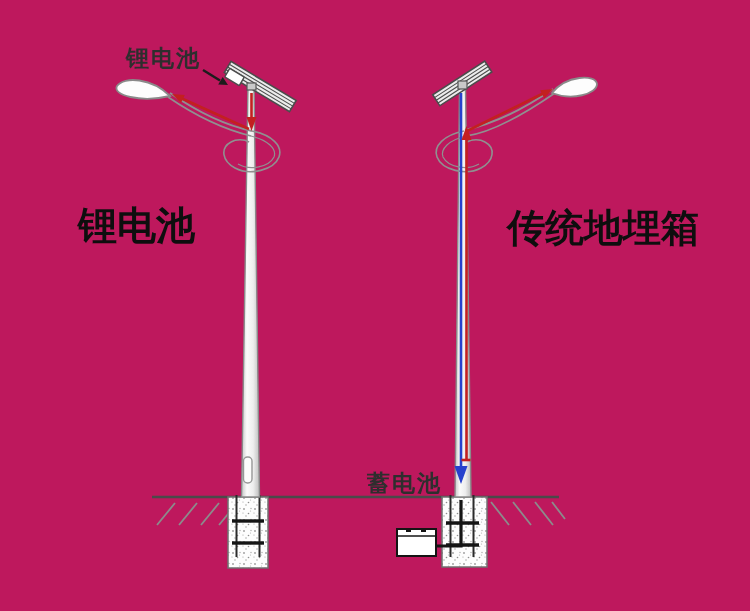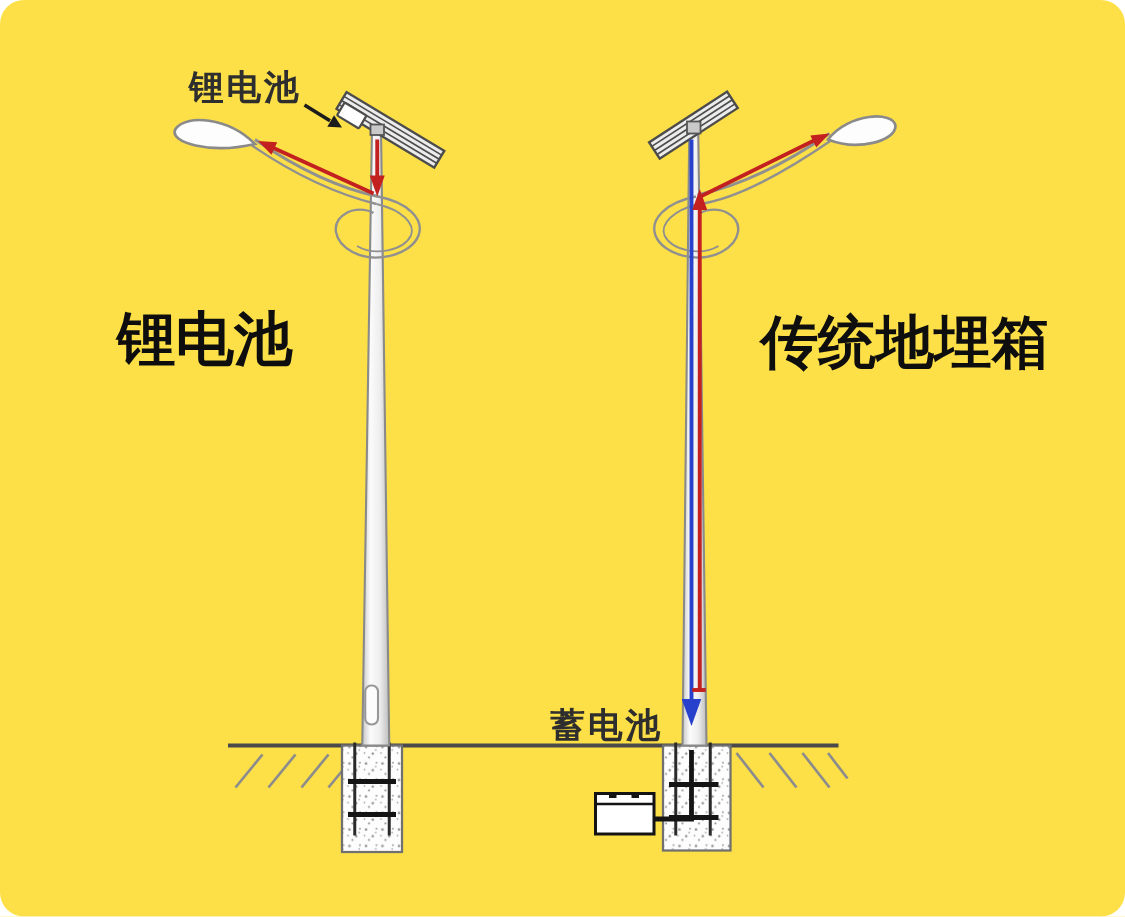--- a/index.html
+++ b/index.html
@@ -1,17 +1,17 @@
 <!DOCTYPE html>
 <html><head>
 <meta charset="utf-8">
 <style>
   html,body{margin:0;padding:0;background:#fff;}
-  .stage{position:relative;width:750px;height:611px;background:#fde047;overflow:hidden;
-         font-family:"Liberation Sans",sans-serif;border-radius:16px;}
+  .stage{position:relative;width:750px;height:611px;background:#be185d;overflow:hidden;
+         font-family:"Liberation Sans",sans-serif;}
   svg{display:block;}
   .heading{font-family:"Liberation Serif",serif;font-weight:bold;fill:#0e0e0e;}
   .heading-left{font-size:39px;letter-spacing:0px;}
   .heading-right{font-size:38.5px;letter-spacing:0px;}
   .small-label{font-family:"Liberation Sans",sans-serif;font-weight:600;fill:#2e2e2e;
                font-size:23px;letter-spacing:2px;}
   .pole{fill:url(#poleGrad);stroke:#8a8a8a;stroke-width:1.4;}
   .arm{fill:none;stroke:#909090;}
   .lamp{fill:#fdfdfd;stroke:#8a8a8a;stroke-width:1.8;}
   .panel{fill:#ececec;stroke:#4c4c4c;stroke-width:1.6;}

